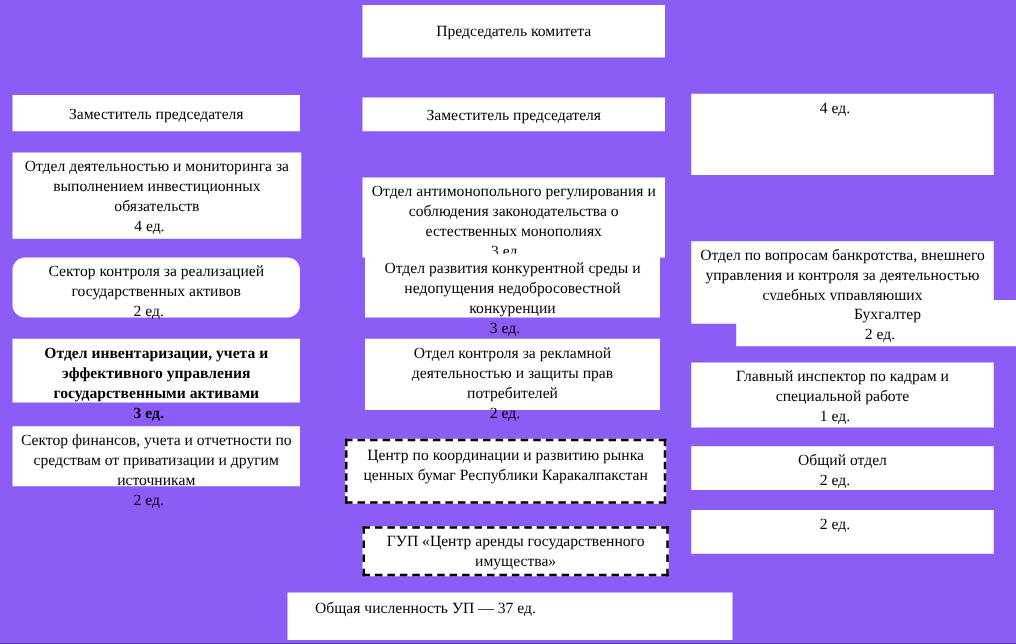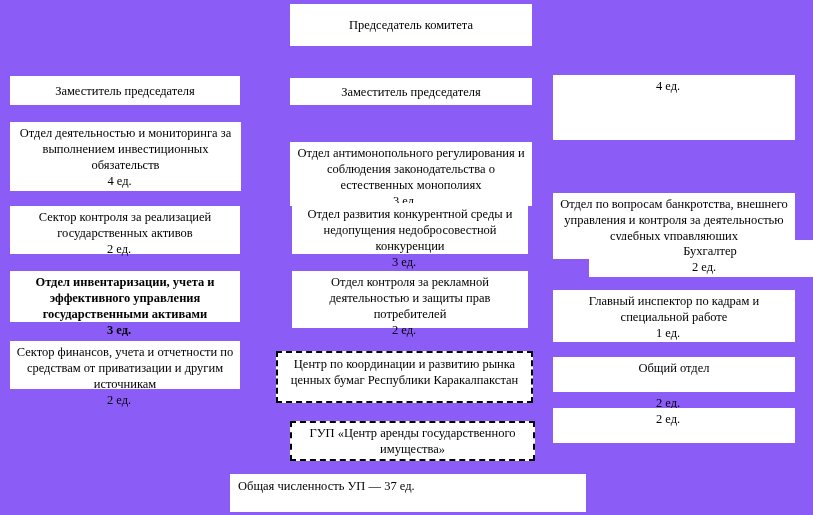--- a/index.html
+++ b/index.html
@@ -27,21 +27,21 @@
   .box.center { justify-content: center; }
   .box.dashed { border: 2px dashed #000000; align-items: flex-end; }
   .box .label { width: 100%; }
   .box .count {
     width: 100%;
     padding-right: 12px;
     box-sizing: border-box;
   }
   .box.footer-box {
     text-align: left;
-    padding: 4px 8px;
+    padding: 4px 22px;
     justify-content: flex-start;
   }
 </style>
 </head>
 <body>
 
 <div class="canvas">
 
   <div class="box center" style="left:290px; top:4px; width:242px; height:42px;">
     <div class="label">Председатель комитета</div>
@@ -49,21 +49,21 @@
 
   <div class="box center" style="left:10px; top:76px; width:230px; height:29px;">
     <div class="label">Заместитель председателя</div>
   </div>
 
   <div class="box" style="left:10px; top:122px; width:231px; height:69px;">
     <div class="label">Отдел деятельностью и мониторинга за выполнением инвестиционных обязательств</div>
     <div class="count">4 ед.</div>
   </div>
 
-  <div class="box" style="left:10px; top:206px; width:230px; height:48px;">
+  <div class="box" style="left:10px; top:206px; width:230px; height:48px;border-radius:10px;">
     <div class="label">Сектор контроля за реализацией государственных активов</div>
     <div class="count">2 ед.</div>
   </div>
 
   <div class="box" style="left:10px; top:271px; width:230px; height:51px;font-weight:bold;">
     <div class="label">Отдел инвентаризации, учета и эффективного управления государственными активами</div>
     <div class="count">3 ед.</div>
   </div>
 
   <div class="box" style="left:10px; top:341px; width:230px; height:48px;">
@@ -110,21 +110,21 @@
   <div class="box" style="left:553px; top:240px; width:242px; height:37px;margin-left:36px;">
     <div class="label">Бухгалтер</div>
     <div class="count">2 ед.</div>
   </div>
 
   <div class="box" style="left:553px; top:290px; width:242px; height:52px;">
     <div class="label">Главный инспектор по кадрам и специальной работе</div>
     <div class="count">1 ед.</div>
   </div>
 
-  <div class="box" style="left:553px; top:357px; width:242px; height:35px;gap:19px;">
+  <div class="box" style="left:553px; top:357px; width:242px; height:35px;">
     <div class="label">Общий отдел</div>
     <div class="count">2 ед.</div>
   </div>
 
   <div class="box" style="left:553px; top:408px; width:242px; height:35px;">
     <div class="count">2 ед.</div>
   </div>
 
   <div class="box footer-box" style="left:230px; top:474px; width:356px; height:38px;">
     <div class="label">Общая численность УП — 37 ед.</div>

